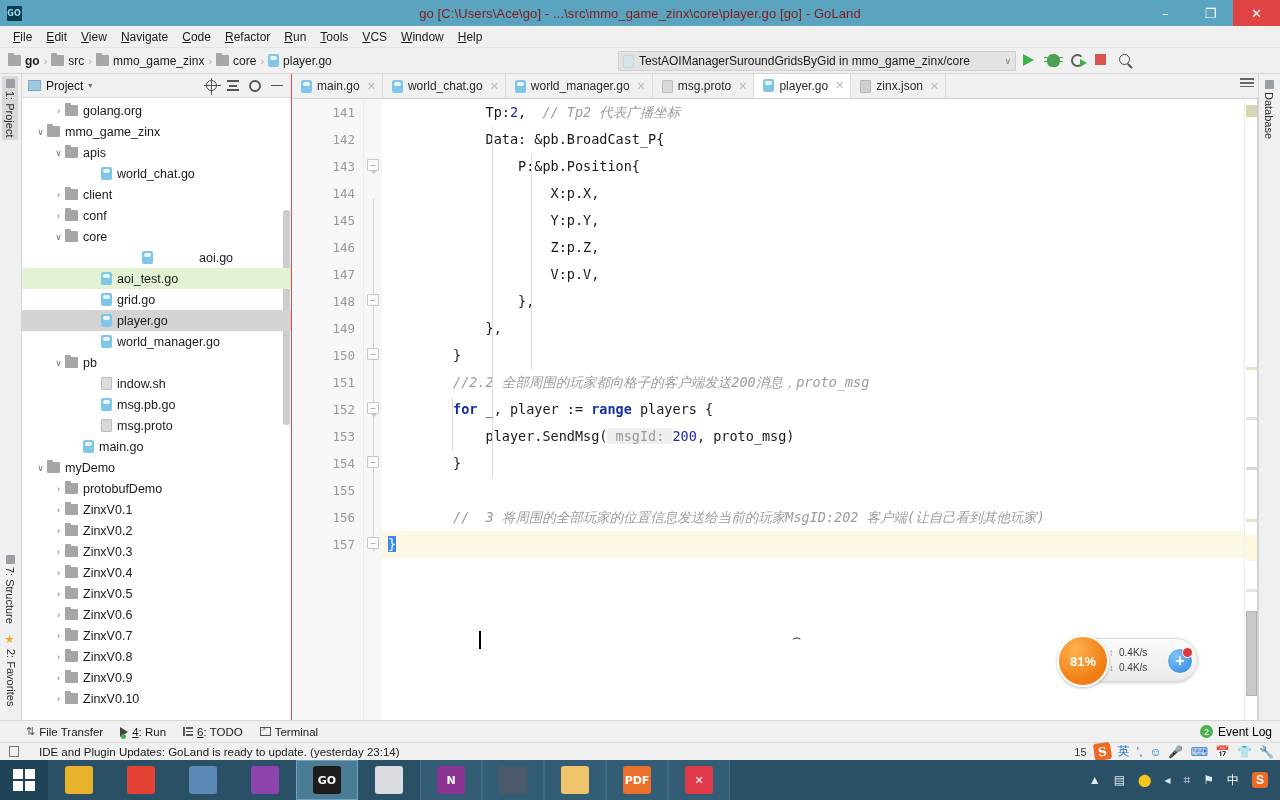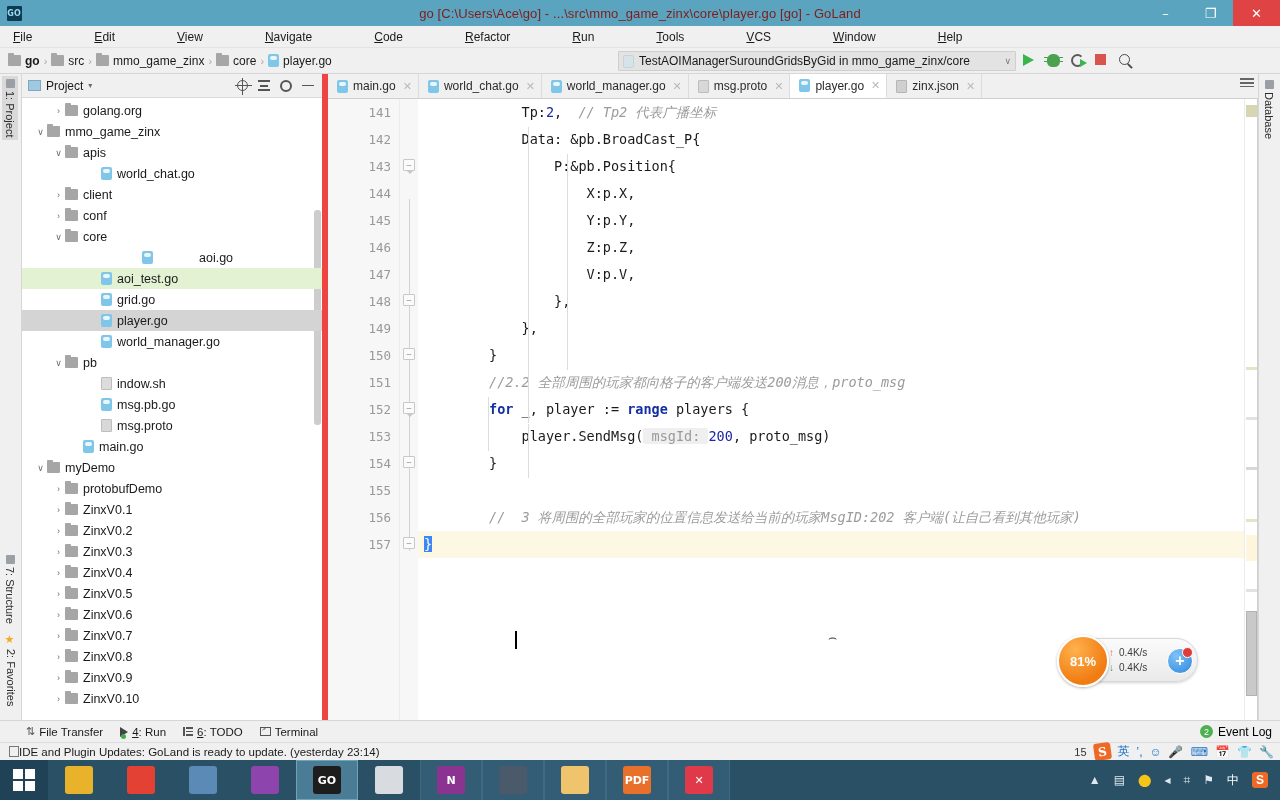--- a/index.html
+++ b/index.html
@@ -37,21 +37,21 @@
   .win-btn {
     width: 45px; height: 26px; display: flex; align-items: center;
     justify-content: center; color: #fff; font-size: 13px;
     font-family: "DejaVu Sans", sans-serif;
   }
   .win-btn.close { background: #e04343; width: 47px; }
 
   
   .menubar {
     height: 22px; background: #f0f0f0; display: flex; align-items: center;
-    padding-left: 6px; border-bottom: 1px solid #e3e3e3; gap: 48px;
+    padding-left: 6px; border-bottom: 1px solid #e3e3e3;
   }
   .menu-item {
     padding: 2px 7px; font-size: 12px; color: #1a1a1a;
   }
   .menu-item u { text-decoration: underline; }
 
   
   .navbar {
     height: 26px; background: #f0f0f0; display: flex; align-items: center;
     padding-left: 8px; position: relative;
@@ -146,22 +146,22 @@
   .vt-sq { width: 9px; height: 9px; background: #9aa0a6; border-radius: 1px; }
   .vt-star { color: #f0ad24; font-size: 11px; }
 
   .right-strip {
     width: 22px; background: #f0f0f0; border-left: 1px solid #d6d6d6; position: relative;
   }
   .right-strip .vtab { top: 6px; left: 4px; }
 
   
   .project-panel {
-    width: 306px; background: #ffffff; display: flex; flex-direction: column;
-    border-right: 6px solid #ef4444;
+    width: 270px; background: #ffffff; display: flex; flex-direction: column;
+    border-right: 1px solid #ef4444;
   }
   .pp-header {
     height: 24px; background: #f0f0f0; display: flex; align-items: center;
     padding: 0 6px; border-bottom: 1px solid #d9d9d9;
   }
   .pp-title { font-size: 12px; color: #1a1a1a; margin-left: 5px; }
   .pp-caret { color: #6a6a6a; font-size: 8px; margin-left: 5px; }
   .pp-spacer { flex: 1; }
   .pp-ic { width: 16px; height: 16px; margin-left: 6px; position: relative; display:flex;align-items:center;justify-content:center;}
   .ic-target { width:11px;height:11px;border:1.4px solid #555;border-radius:50%;position:relative;}
@@ -319,21 +319,21 @@
   .term-ic::after{content:">";position:absolute;left:1px;top:-3px;font-size:7px;color:#555;font-family:"DejaVu Sans Mono",monospace;}
   .evt-right { margin-left: auto; margin-right: 8px; display:flex; align-items:center; gap:5px; }
   .evt-badge {
     width: 13px; height: 13px; border-radius: 50%; background: #4caf50; color: #fff;
     font-size: 9px; display: flex; align-items: center; justify-content: center;
   }
 
   .notif-bar {
     position: absolute; left: 0; right: 0; bottom: 40px; height: 18px;
     background: #f0f0f0; display: flex; align-items: center;
-    border-top: 1px solid #dcdcdc; padding-left: 9px; gap: 0;
+    border-top: 1px solid #dcdcdc; padding-left: 9px; gap: 20px;
   }
   .notif-box { width: 10px; height: 11px; border: 1.2px solid #777; }
   .notif-txt { font-size: 11.5px; color: #1a1a1a; }
   .ime-tray { margin-left: auto; margin-right: 6px; display: flex; align-items: center; gap: 7px; }
   .ime-num { font-size: 11px; color: #333; }
   .sogou-s {
     width: 17px; height: 17px; background: #ef6926; color: #fff; border-radius: 3px;
     transform: rotate(-8deg); display: flex; align-items: center; justify-content: center;
     font-size: 12px; font-weight: bold; font-family: "DejaVu Serif", serif;
   }

